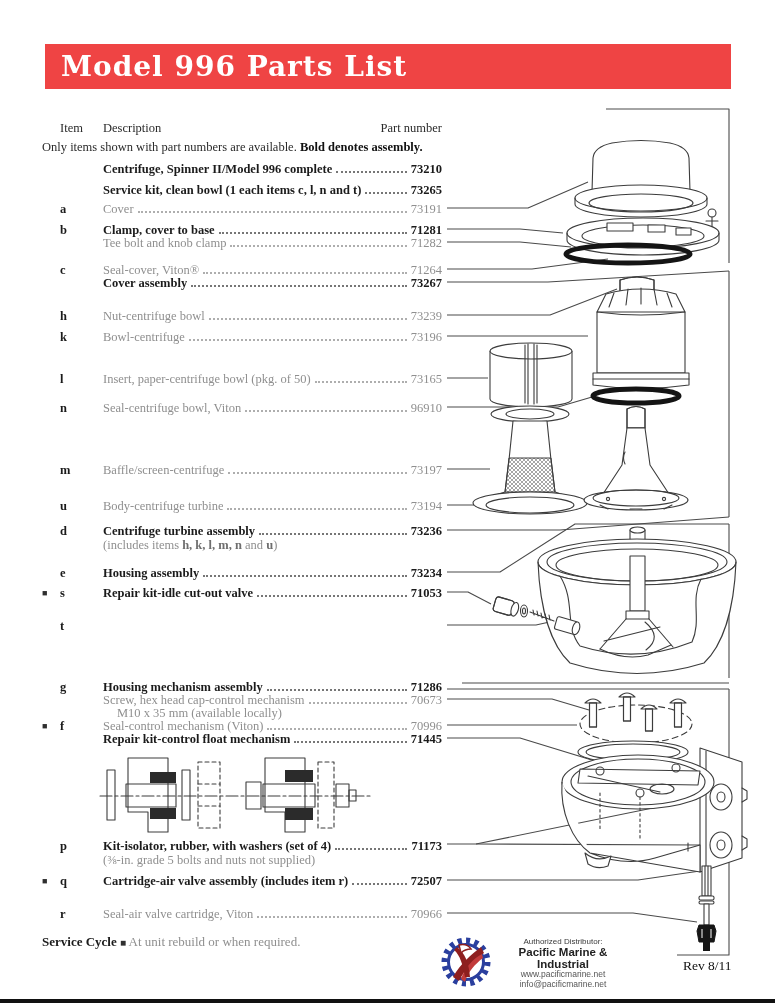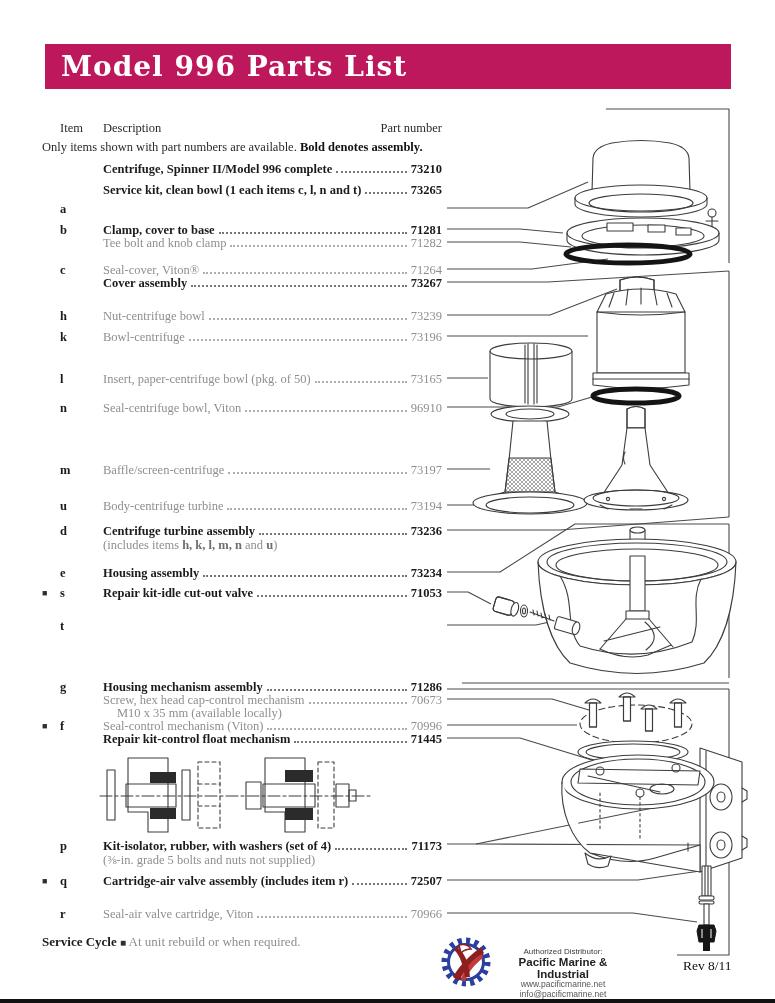--- a/index.html
+++ b/index.html
@@ -1,20 +1,20 @@
 <!DOCTYPE html>
 <html><head>
 <meta charset="utf-8">
 <style>
   html,body{margin:0;padding:0;background:#e8e8e8;}
   .page{position:relative;width:775px;height:1003px;background:#ffffff;margin:0 auto;
         font-family:"Liberation Serif","DejaVu Serif",serif;color:#1b1b1b;overflow:hidden;}
   .abs{position:absolute;}
   
-  .title-bar{position:absolute;left:45px;top:44px;width:686px;height:45px;background:#be185d;
+  .title-bar{position:absolute;left:45px;top:44px;width:686px;height:45px;background:#ef4444;
              display:flex;align-items:center;}
   .title-bar h1{margin:0 0 0 16px;font-family:"DejaVu Serif","Liberation Serif",serif;
                 font-size:28px;font-weight:800;color:#ffffff;letter-spacing:1px;}
   
   .colhead{position:absolute;top:121px;font-size:12.5px;color:#2a2a2a;}
   .note{position:absolute;left:42px;top:140px;font-size:12.5px;color:#2a2a2a;}
   .note b{color:#111;}
   
   .row{position:absolute;left:42px;width:400px;display:flex;align-items:flex-end;
        font-size:12.5px;line-height:13px;white-space:nowrap;}
@@ -30,21 +30,21 @@
   .row.gray .desc{color:#8f8f8f;font-weight:normal;}
   .row.gray .part{color:#8f8f8f;font-weight:normal;}
   .row.gray .dots{color:#9a9a9a;}
   .seg-bold{font-weight:bold;color:#6e6e6e;}
   
   .service{position:absolute;left:42px;top:934px;font-size:13px;color:#8f8f8f;}
   .service b{color:#1b1b1b;}
   .service .sq{font-size:10px;color:#2f2f2f;}
   .distrib{position:absolute;left:498px;top:937px;width:130px;text-align:center;
            font-family:"Liberation Sans",sans-serif;color:#3a3a3a;}
-  .distrib .d1{font-size:8px;margin-top:10px;}
+  .distrib .d1{font-size:8px;}
   .distrib .d2{font-size:11.5px;font-weight:bold;color:#222;line-height:12px;}
   .distrib .d3{font-size:8.5px;color:#555;line-height:9.5px;}
   .rev{position:absolute;left:683px;top:958px;font-size:13.5px;color:#111;}
   .bottom-rule{position:absolute;left:0;top:999px;width:775px;height:4px;background:#111;}
   svg{position:absolute;overflow:visible;}
   .ln{fill:none;stroke:#3c3c3c;stroke-width:1.1;stroke-linecap:round;stroke-linejoin:round;}
   .lnf{fill:#ffffff;stroke:#3c3c3c;stroke-width:1.1;stroke-linejoin:round;}
   .ldr{fill:none;stroke:#4a4a4a;stroke-width:1.1;stroke-linejoin:round;}
   .seal{fill:none;stroke:#141414;stroke-width:5;}
 </style>
@@ -78,20 +78,25 @@
       <span class="letter"></span>
       <span class="body">
         <span class="desc">Service kit, clean bowl (1 each items c, l, n and t)</span>
         <span class="dots"></span>
         <span class="part">73265</span>
       </span>
     </div>
       <div class="row gray" style="top: 203px;">
       <span class="marker"></span>
       <span class="letter">a</span>
+      <span class="body">
+        <span class="desc">Cover</span>
+        <span class="dots"></span>
+        <span class="part">73191</span>
+      </span>
     </div>
       <div class="row bold" style="top: 224px;">
       <span class="marker"></span>
       <span class="letter">b</span>
       <span class="body">
         <span class="desc">Clamp, cover to base</span>
         <span class="dots"></span>
         <span class="part">71281</span>
       </span>
     </div>

